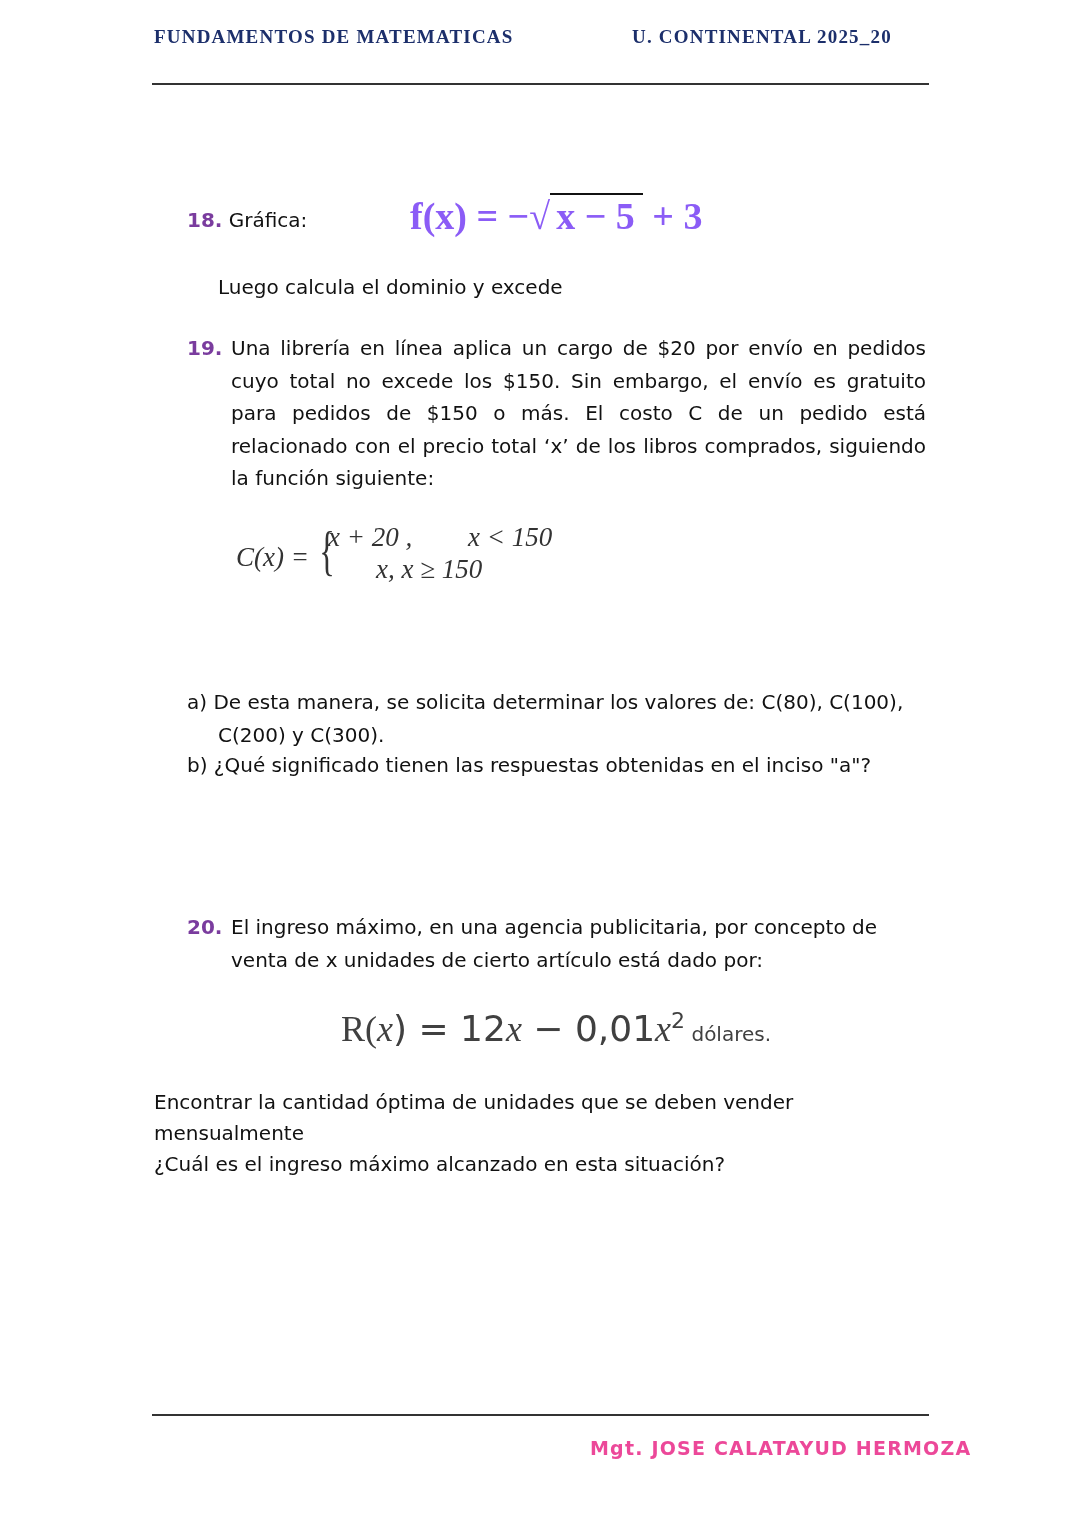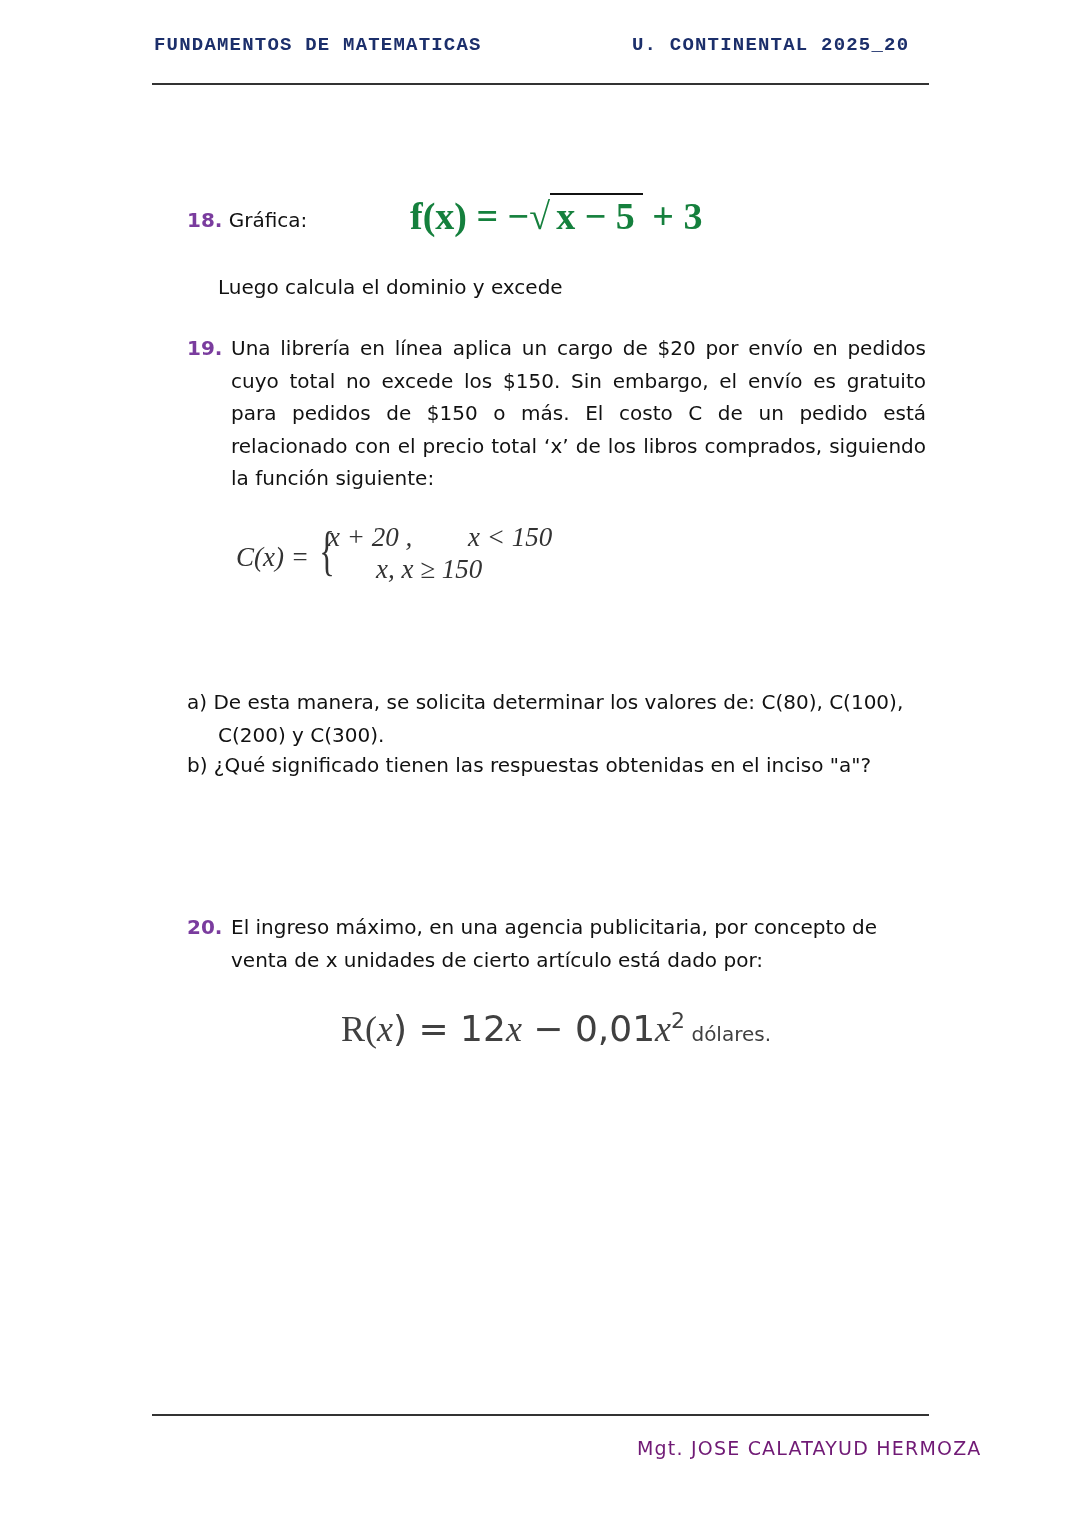--- a/index.html
+++ b/index.html
@@ -10,22 +10,22 @@
     body {
       width: 1080px;
       height: 1527px;
       position: relative;
       overflow: hidden;
       font-family: "DejaVu Sans", sans-serif;
       color: #111111;
     }
     .header-left, .header-right {
       position: absolute;
-      top: 34px;
-      font-family: Liberation Mono, monospace;
+      top: 26px;
+      font-family: Liberation Serif, serif;
       font-weight: bold;
       font-size: 19px;
       letter-spacing: 1.2px;
       color: #1c2f6b;
     }
     .header-left { left: 154px; }
     .header-right { left: 632px; }
     .rule {
       position: absolute;
       left: 152px;
@@ -54,21 +54,21 @@
 
     
     .p18-line { top: 204px; left: 187px; }
     .p18-formula {
       position: absolute;
       top: 194px;
       left: 410px;
       font-family: "Liberation Serif", serif;
       font-weight: bold;
       font-size: 38px;
-      color: #15803d;
+      color: #8b5cf6;
       white-space: nowrap;
     }
     .sqrt-bar {
       border-top: 2.5px solid #111;
       padding: 0 8px 0 6px;
     }
     .p18-sub { top: 271px; left: 218px; }
 
     
     .p19-num { top: 332px; left: 187px; }
@@ -111,25 +111,24 @@
     .revenue sup { font-size: 22px; }
     .revenue .unit { font-size: 20px; font-family: "DejaVu Sans", sans-serif; }
 
     .final { top: 1087px; left: 154px; width: 775px; line-height: 31px; }
 
     .footer {
       position: absolute;
       top: 1437px;
       left: 590px;
       font-family: "DejaVu Sans", sans-serif;
-      font-weight: normal;
+      font-weight: bold;
       font-size: 19px;
       letter-spacing: 1.2px;
-      color: #701a75;
-      margin-left: 47px;
+      color: #ec4899;
     }
   </style>
 </head>
 <body>
 
 <div class="header-left">FUNDAMENTOS DE MATEMATICAS</div>
 <div class="header-right">U. CONTINENTAL  2025_20</div>
 <div class="rule top"></div>
 
 <div class="text p18-line">
@@ -167,16 +166,18 @@
 </div>
 
 <div class="text num p20-num">20.</div>
 <div class="text p20-body">El ingreso máximo, en una agencia publicitaria, por concepto de venta de x unidades de cierto artículo está dado por:</div>
 
 <div class="revenue">
   <span class="rf">R(</span><span class="ital">x</span><span>)</span><span> = 12</span><span class="ital">x</span><span> − 0,01</span><span class="ital">x</span><sup>2</sup><span class="unit"> dólares.</span>
 </div>
 
 <div class="text final">
+  <div>Encontrar la cantidad óptima de unidades que se deben vender mensualmente</div>
+  <div>¿Cuál es el ingreso máximo alcanzado en esta situación?</div>
 </div>
 
 <div class="rule bottom"></div>
 <div class="footer">Mgt. JOSE CALATAYUD HERMOZA</div>
 
 </body></html>

